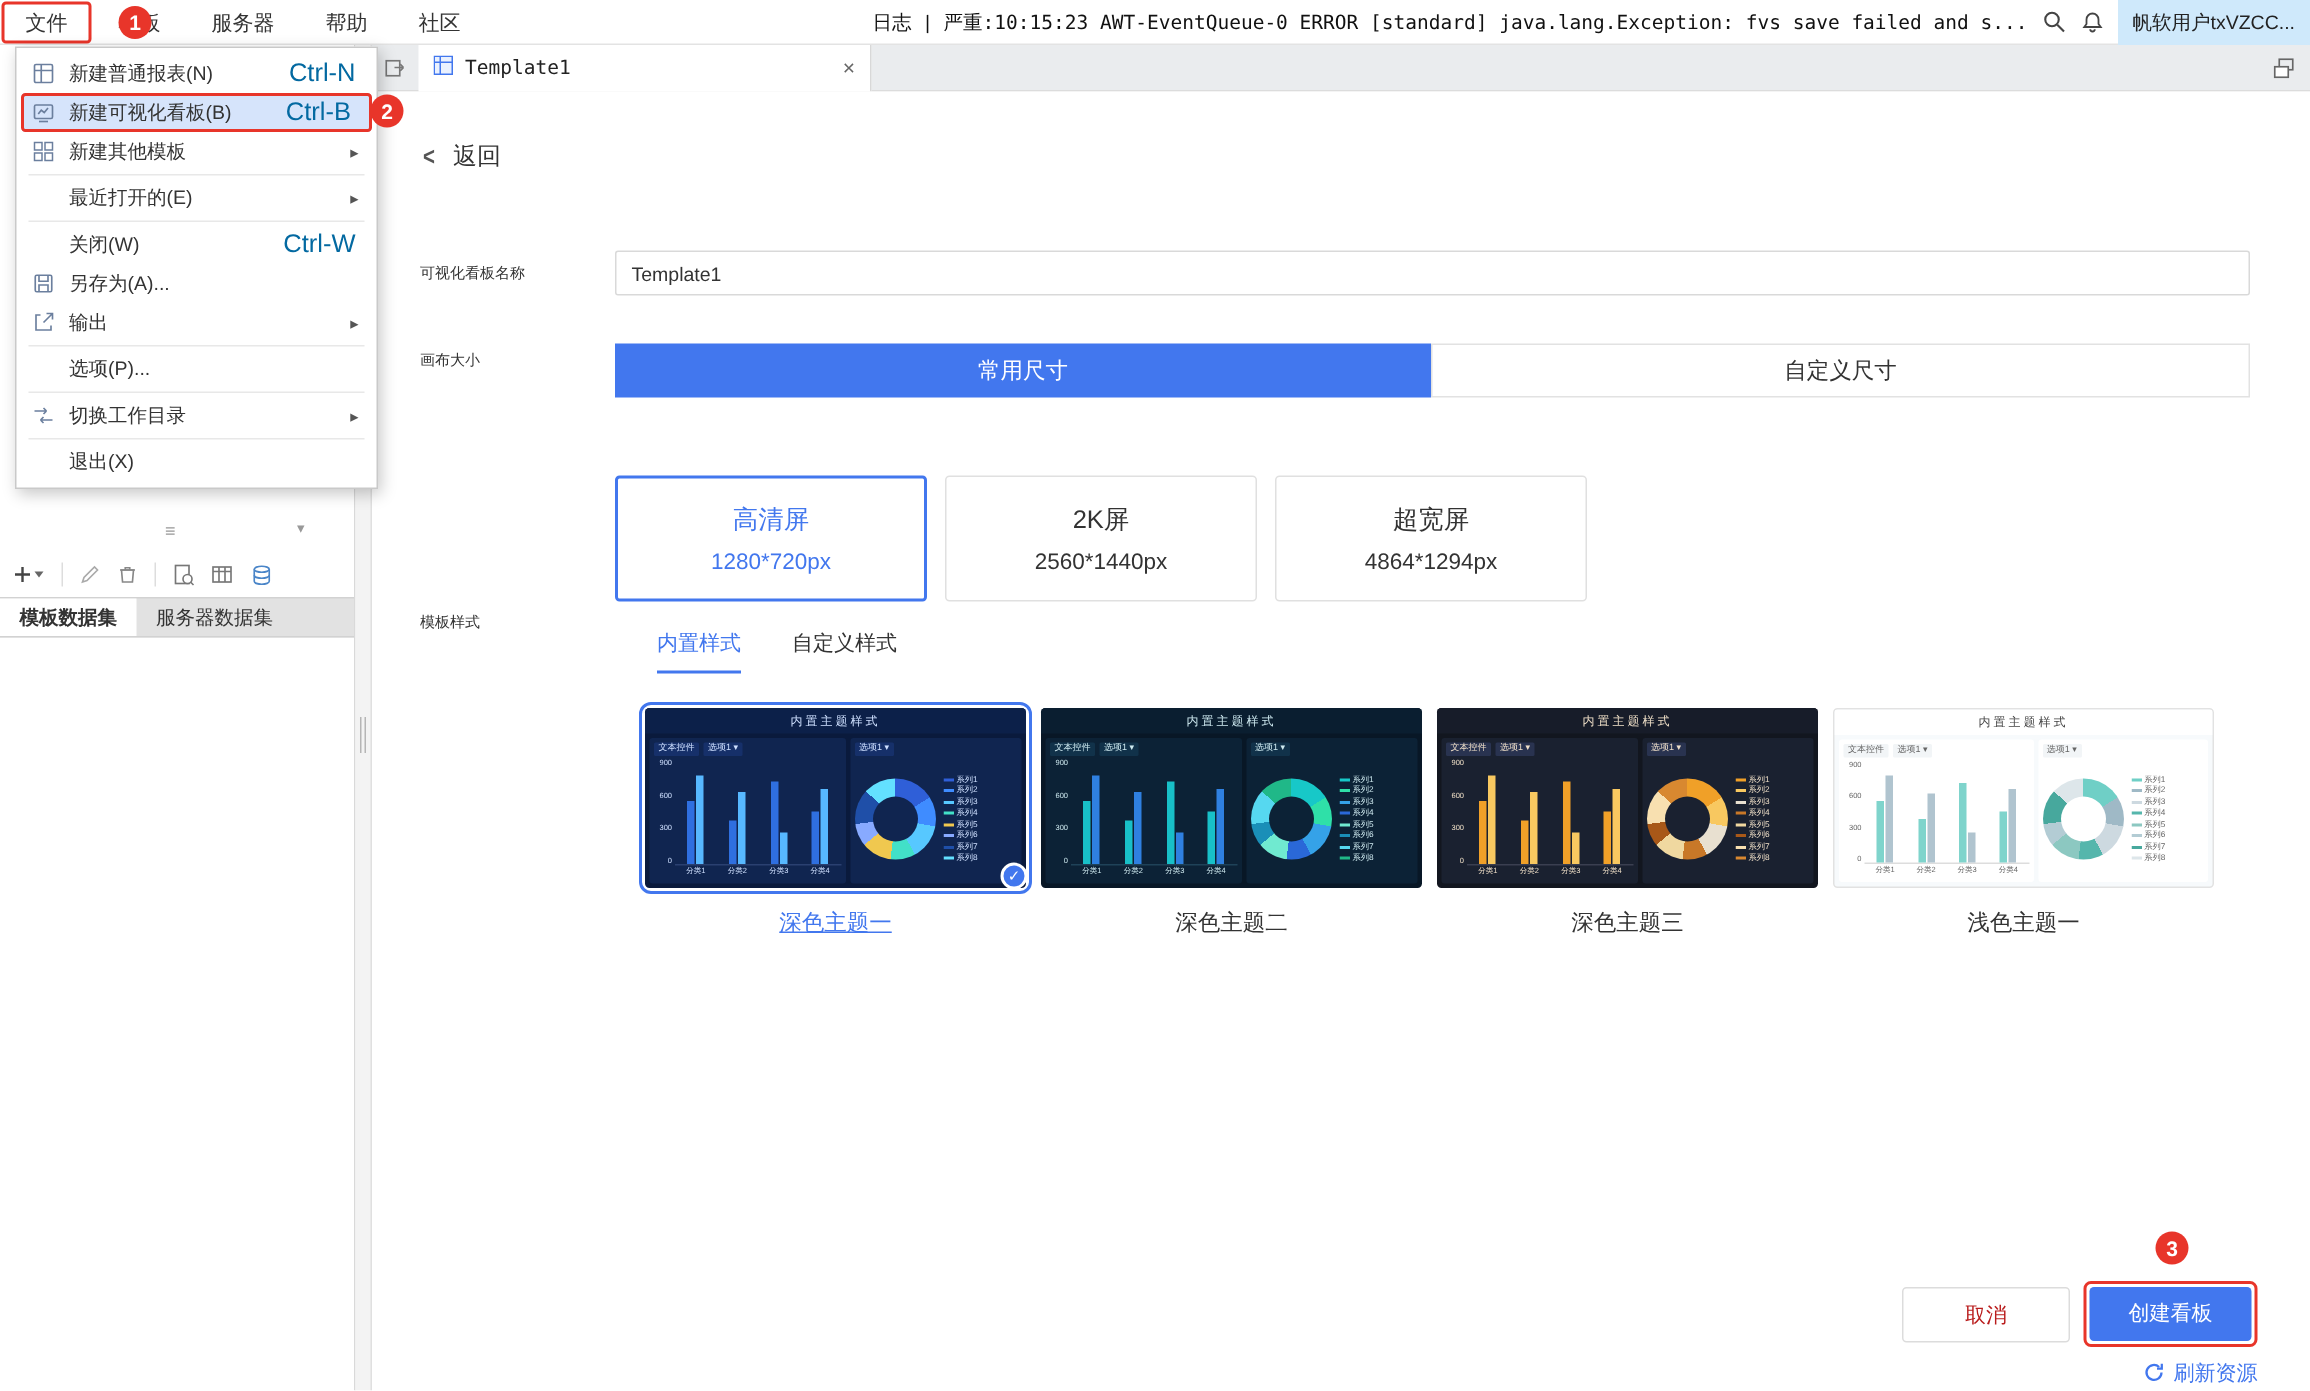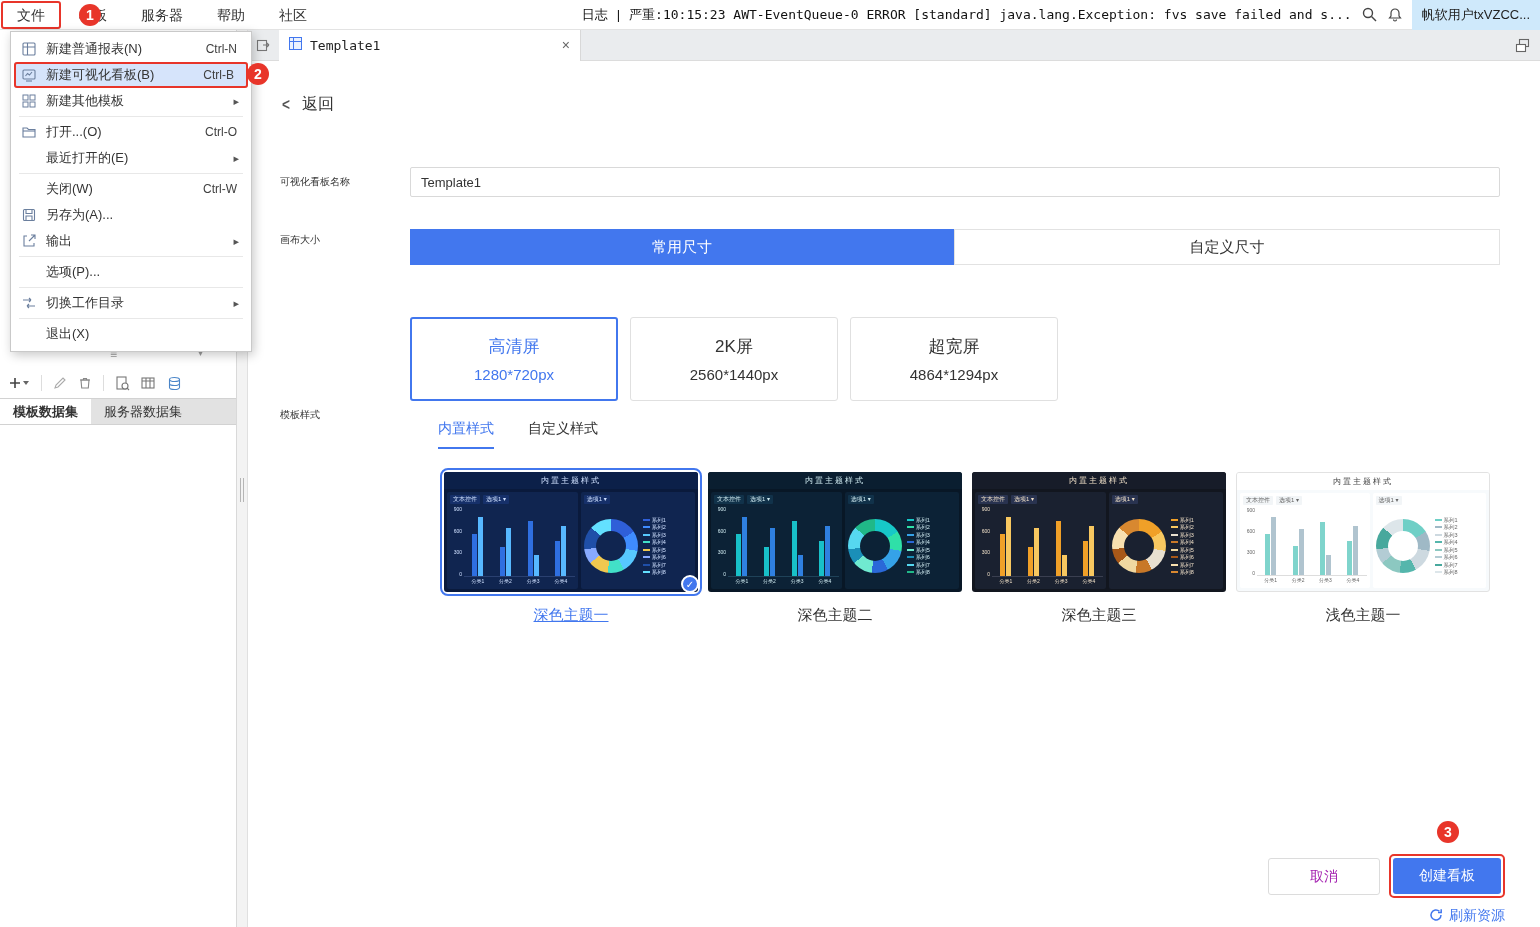--- a/index.html
+++ b/index.html
@@ -30,21 +30,21 @@
   #badge3 { left:1437px; top:821px; }
 
   
   .file-menu { position:absolute; left:10px; top:31px; width:242px; background:#fff;
                border:1px solid #c9c9c9; box-shadow:2px 3px 10px rgba(0,0,0,.22); z-index:100;
                padding:4px 0; }
   .fm-item { height:26px; display:flex; align-items:center; padding:0 6px 0 8px; font-size:13px; }
   .fm-item.hl { background:#d6e4fb; outline:2px solid var(--red); outline-offset:-2px;
                 border-radius:3px; margin:0 3px; padding-left:5px; }
   .fm-icon { width:20px; height:16px; margin-right:7px; display:flex; align-items:center; justify-content:center; }
-  .fm-right { margin-left:auto; color:#404040; font-size:12px; padding-right:8px; }
+  .fm-right { margin-left:auto; color:#0369a1; font-size:17px; padding-right:8px; }
   .fm-arrow { margin-left:auto; color:#555; font-size:11px; padding-right:6px; }
   .fm-sep { height:1px; background:#e8e8e8; margin:2px 8px; }
 
   
   .sidebar { position:absolute; left:0; top:30px; width:237px; bottom:0; background:#fff;
              border-right:1px solid #d9d9d9; }
   .sb-treehdr { position:absolute; left:0; top:316px; width:100%; height:20px; color:#999; }
   .sb-treehdr .ic1 { position:absolute; left:110px; top:1px; font-size:12px; }
   .sb-treehdr .ic2 { position:absolute; left:198px; top:1px; font-size:10px; }
   .sb-toolbar { position:absolute; left:0; top:338px; width:100%; height:30px; display:flex;
@@ -93,21 +93,21 @@
   .size-card .t1 { font-size:17px; color:#333; }
   .size-card .t2 { font-size:15px; color:#333; }
   .size-card.selected { border:2px solid var(--accent); }
   .size-card.selected .t1, .size-card.selected .t2 { color:var(--accent); }
 
   .style-tabs { position:absolute; left:190px; top:359px; display:flex; gap:34px; }
   .style-tab { font-size:14px; color:#333; padding-bottom:9px; }
   .style-tab.active { color:var(--accent); border-bottom:2px solid var(--accent); }
 
   
-  .themes { position:absolute; left:193px; top:411px; display:flex; gap:4px; }
+  .themes { position:absolute; left:179px; top:411px; display:flex; gap:4px; }
   .thumb-block { width:260px; }
   .thumb { width:254px; height:120px; margin:0 auto; position:relative; border-radius:3px; }
   .thumb.selected { outline:2px solid var(--accent); outline-offset:2px; border-radius:4px; }
   .thumb-frame { width:100%; height:100%; border-radius:3px; overflow:hidden; display:flex;
                  flex-direction:column; }
   .t-title { height:17px; flex:none; display:flex; align-items:center; justify-content:center;
              font-size:8px; letter-spacing:2px; }
   .t-body { flex:1; display:flex; gap:3px; padding:3px; min-height:0; }
   .t-panel { border-radius:2px; display:flex; flex-direction:column; padding:3px; min-width:0; }
   .t-left { flex:1.15; }
@@ -133,21 +133,21 @@
           white-space:nowrap; }
   .t-lg i { width:7px; height:2px; display:inline-block; flex:none; }
   .thumb-check { position:absolute; right:-1px; bottom:-1px; width:18px; height:18px;
                  border-radius:50%; background:var(--accent); border:2px solid #fff; color:#fff;
                  font-size:10px; display:flex; align-items:center; justify-content:center; }
   .thumb-label { text-align:center; margin-top:14px; font-size:15px; color:#333; }
   .thumb-label.selected { color:var(--accent); text-decoration:underline; }
 
   
   .btn-cancel { position:absolute; left:1020px; top:797px; width:112px; height:37px; background:#fff;
-                border:1px solid #dcdcdc; border-radius:3px; font-size:14px; color:#a21caf;
+                border:1px solid #dcdcdc; border-radius:3px; font-size:14px; color:#b91c1c;
                 font-family:inherit; }
   .create-wrap { position:absolute; left:1141px; top:793px; border:2px solid var(--red);
                  border-radius:5px; padding:2px; }
   .btn-create { width:108px; height:36px; background:var(--accent); color:#fff; border:none;
                 border-radius:3px; font-size:14px; font-family:inherit; }
   .refresh { position:absolute; right:35px; bottom:2px; color:var(--accent); font-size:14px;
              display:flex; gap:6px; align-items:center; }
 </style>
 </head>
 <body>
@@ -727,30 +727,20 @@
             <rect x="8" y="1" width="5" height="5" fill="none" stroke="#6b7f9e"></rect>
             <rect x="1" y="8" width="5" height="5" fill="none" stroke="#6b7f9e"></rect>
             <rect x="8" y="8" width="5" height="5" fill="none" stroke="#6b7f9e"></rect>
           </svg>
         </span>
         <span class="fm-label">新建其他模板</span>
         <span class="fm-arrow">▸</span>
       </div>
       <div class="fm-sep"></div>
       <div class="fm-item">
-        <span class="fm-icon">
-          <svg width="14" height="14" viewBox="0 0 14 14">
-            <path d="M1 3h4l1.5 1.5H13V12H1z" fill="none" stroke="#6b7f9e" stroke-width="1.1"></path>
-            <path d="M1 6h12" stroke="#6b7f9e" stroke-width="1.1"></path>
-          </svg>
-        </span>
-        <span class="fm-label">打开...(O)</span>
-        <span class="fm-right">Ctrl-O</span>
-      </div>
-      <div class="fm-item">
         <span class="fm-icon"></span>
         <span class="fm-label">最近打开的(E)</span>
         <span class="fm-arrow">▸</span>
       </div>
       <div class="fm-sep"></div>
       <div class="fm-item">
         <span class="fm-icon"></span>
         <span class="fm-label">关闭(W)</span>
         <span class="fm-right">Ctrl-W</span>
       </div>

